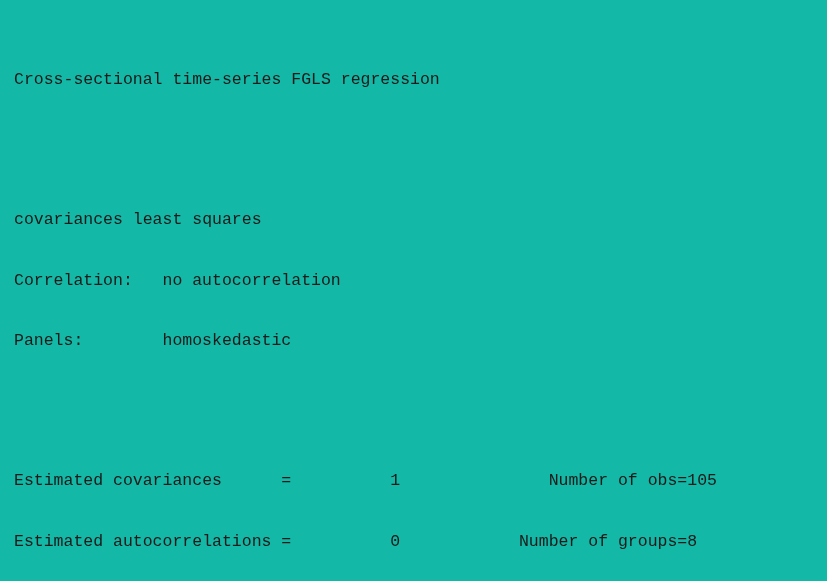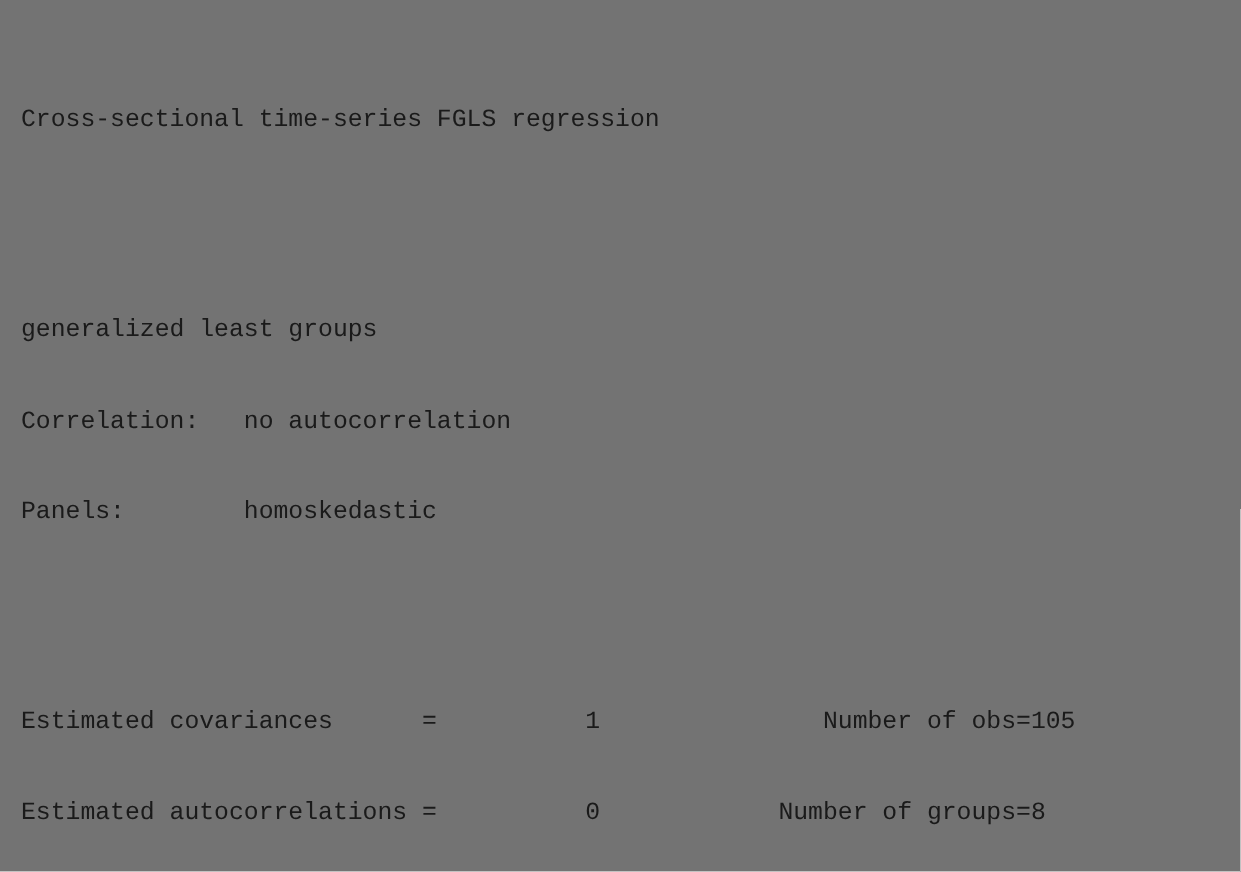--- a/index.html
+++ b/index.html
@@ -4,21 +4,21 @@
 <style>
   html, body {
     margin: 0;
     padding: 0;
     background: #ffffff;
   }
   .screen {
     position: relative;
     width: 827px;
     height: 581px;
-    background: #737373;
+    background: #14b8a6;
     overflow: hidden;
     box-sizing: border-box;
   }
   .console {
     position: absolute;
     top: 12px;
     left: 14px;
     width: 796px;
     font-family: "Liberation Mono", "DejaVu Sans Mono", monospace;
     font-size: 16.5px;
@@ -44,21 +44,21 @@
 </head>
 <body>
 
 <div class="screen">
   <div class="console">
 
     <div class="line">Cross-sectional time-series FGLS regression</div>
     <div class="line"></div>
 
     <div class="line">
-      <span>generalized least groups</span>
+      <span>covariances least squares</span>
     </div>
     <div class="line">
       <span class="mi-label">Correlation:</span>
       <span>no autocorrelation</span>
     </div>
     <div class="line">
       <span class="mi-label">Panels:</span>
       <span>homoskedastic</span>
     </div>
     <div class="line"></div>

